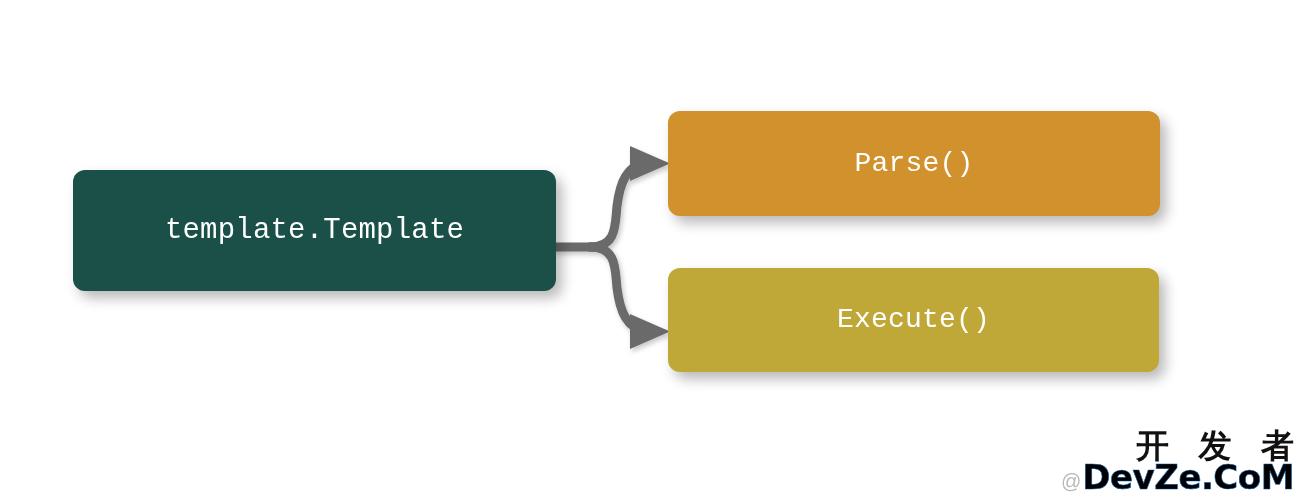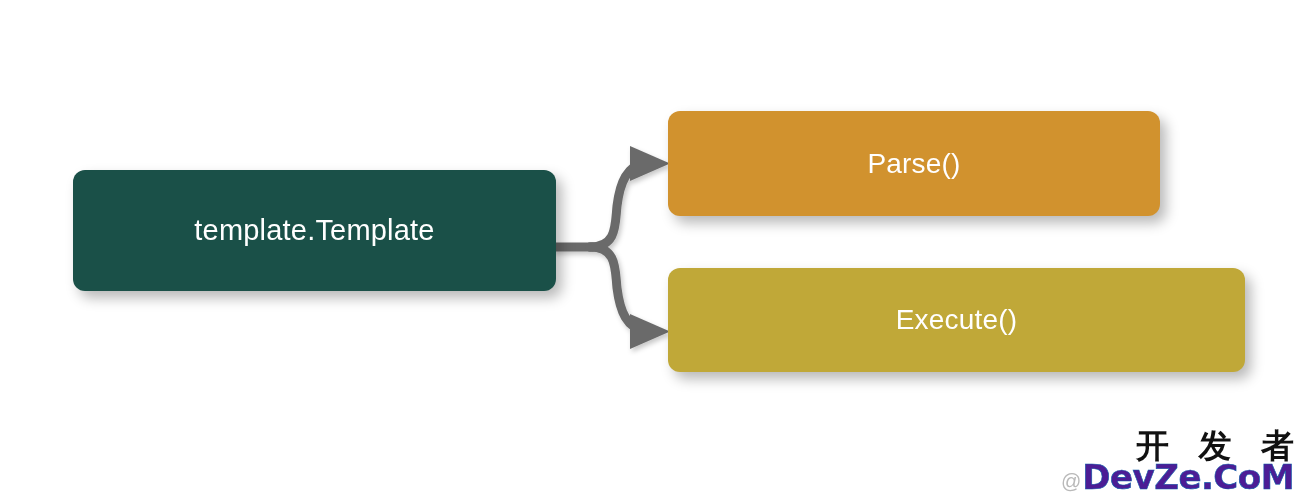--- a/index.html
+++ b/index.html
@@ -21,21 +21,21 @@
     position: absolute;
     border-radius: 12px;
     display: flex;
     align-items: center;
     justify-content: center;
     box-shadow: 6px 7px 13px rgba(0,0,0,0.28);
     box-sizing: border-box;
   }
   .node-label {
     color: #ffffff;
-    font-family: Liberation Sans, sans-serif;
+    font-family: Liberation Mono, monospace;
     font-weight: 400;
     letter-spacing: 0.2px;
     text-align: center;
     line-height: 1;
     white-space: nowrap;
   }
   #node-template {
     left: 73px;
     top: 170px;
     width: 483px;
@@ -45,21 +45,21 @@
   #node-parse {
     left: 668px;
     top: 111px;
     width: 492px;
     height: 105px;
   }
   #node-parse .node-label { font-size: 28px; }
   #node-execute {
     left: 668px;
     top: 268px;
-    width: 577px;
+    width: 491px;
     height: 104px;
   }
   #node-execute .node-label { font-size: 28px; }
 
   #connector-layer {
     position: absolute;
     left: 0;
     top: 0;
     width: 1302px;
     height: 498px;
@@ -93,21 +93,21 @@
     font-family: "Liberation Sans", sans-serif;
     font-size: 20px;
     color: #b9b9b9;
     margin-right: 1px;
     margin-bottom: 3px;
   }
   #watermark-site {
     font-family: "DejaVu Sans", sans-serif;
     font-size: 34px;
     font-weight: 700;
-    color: #4c1d95;
+    color: #000000;
     letter-spacing: -0.5px;
     -webkit-text-stroke: 0.6px #0d5ba8;
   }
 </style>
 </head>
 <body>
 
 <div id="canvas">
 
   <svg id="connector-layer" viewBox="0 0 1302 498" width="1302" height="498" xmlns="http://www.w3.org/2000/svg">

